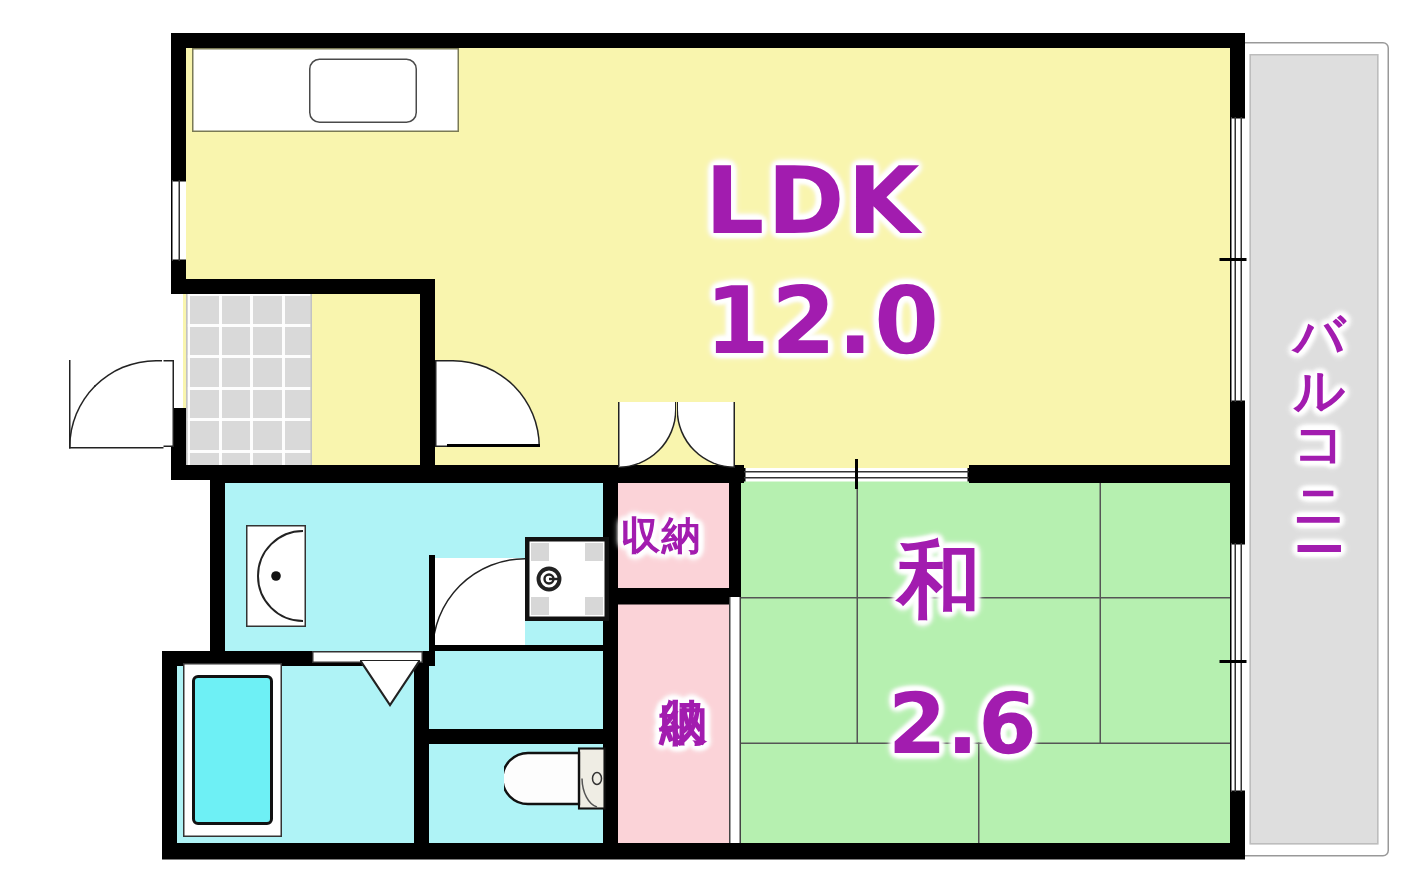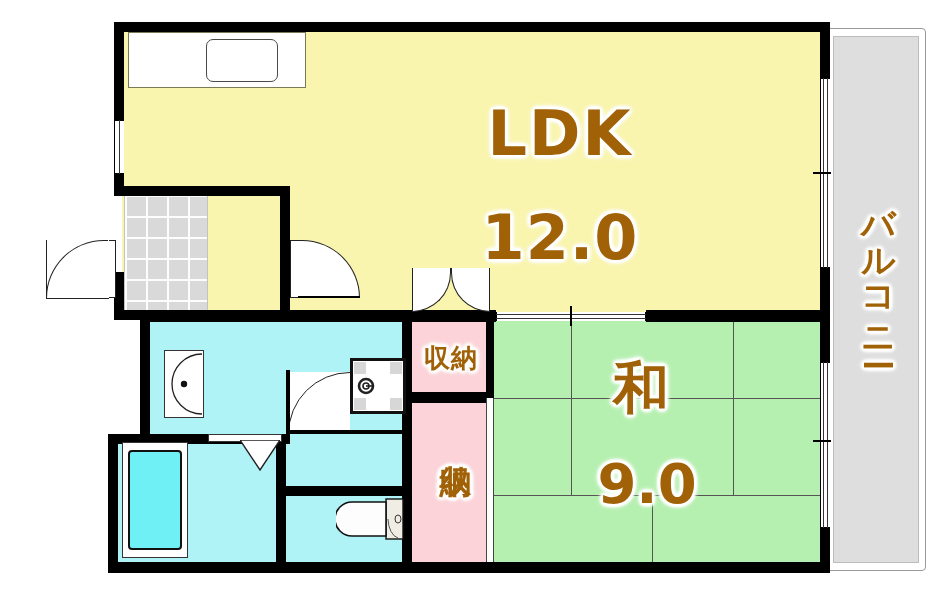--- a/index.html
+++ b/index.html
@@ -11,28 +11,28 @@
   .fill{position:absolute;box-sizing:border-box;}
 
   
   .wall{position:absolute;background:#000000;}
 
   
   .line{position:absolute;background:#555555;}
   .line-dk{position:absolute;background:#333333;}
 
   
-  .lbl{position:absolute;color:#a16207;font-weight:bold;line-height:1.0;
-       text-align:center;white-space:nowrap;
+  .lbl{position:absolute;color:#a21caf;font-weight:bold;line-height:1.0;
+       white-space:nowrap;
        text-shadow:
          2px 0 3px #fff, -2px 0 3px #fff, 0 2px 3px #fff, 0 -2px 3px #fff,
          2px 2px 3px #fff, -2px -2px 3px #fff, 2px -2px 3px #fff, -2px 2px 3px #fff,
          3px 0 4px #fff, -3px 0 4px #fff, 0 3px 4px #fff, 0 -3px 4px #fff;}
   .lbl-ldk{font-size:62px;letter-spacing:2px;}
-  .lbl-num{font-size:62px;letter-spacing:1px;margin-top:24px;}
+  .lbl-num{font-size:62px;letter-spacing:1px;}
   .lbl-wa{font-size:56px;}
   .lbl-wanum{font-size:56px;}
   .lbl-sto-h{font-size:26px;letter-spacing:1px;}
   .lbl-sto-v{font-size:32px;writing-mode:vertical-rl;text-orientation:upright;line-height:1.05;}
   .lbl-balcony{font-size:34px;font-weight:bold;writing-mode:vertical-rl;text-orientation:upright;
                letter-spacing:2px;line-height:1.0;}
 
   
   #watermark{position:absolute;left:316px;top:262px;font-size:56px;font-weight:bold;
              color:rgba(225,215,130,0.45);letter-spacing:1px;white-space:nowrap;
@@ -189,18 +189,18 @@
     <circle cx="16" cy="28" r="7" fill="none" stroke="#222" stroke-width="2.6"></circle>
     <circle cx="16" cy="28" r="3" fill="none" stroke="#222" stroke-width="1.6"></circle>
     <path d="M16,28 L24,28" stroke="#222" stroke-width="1.6"></path>
   </svg>
 
 
   <div class="lbl lbl-ldk" style="left:470px;top:103px;width:180px;">LDK</div>
   <div class="lbl lbl-num" style="left:470px;top:183px;width:180px;">12.0</div>
 
   <div class="lbl lbl-wa" style="left:598px;top:360px;width:86px;">和</div>
-  <div class="lbl lbl-wanum" style="left:592px;top:456px;width:110px;">9.0</div>
+  <div class="lbl lbl-wanum" style="left:592px;top:456px;width:110px;">2.6</div>
 
   <div class="lbl lbl-sto-h" style="left:414px;top:345px;width:74px;">収納</div>
   <div class="lbl lbl-sto-v" style="left:428px;top:440px;width:44px;">収納</div>
 
 </div>
 
 </body></html>

